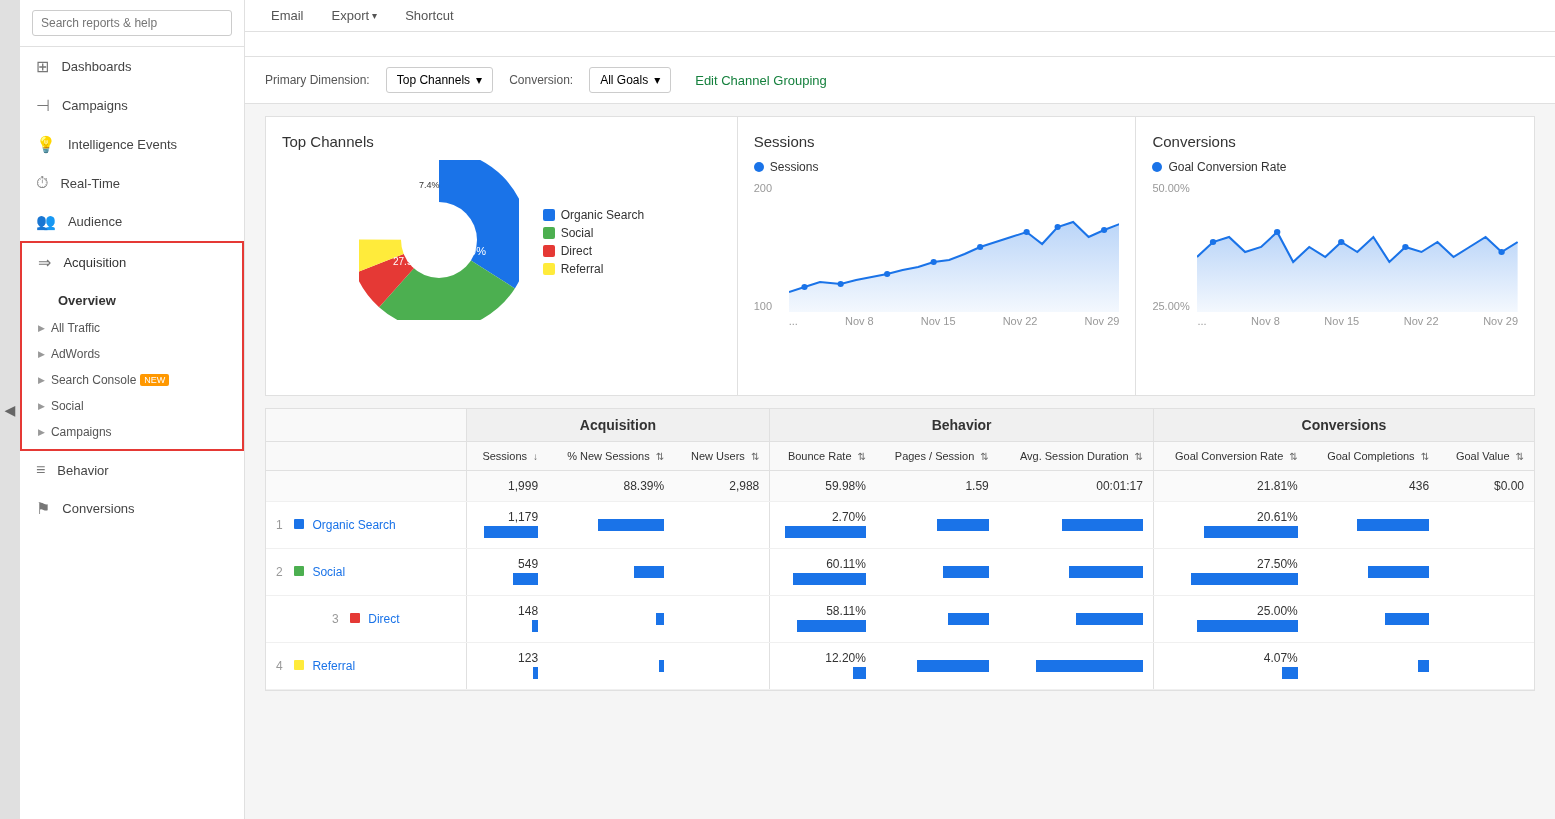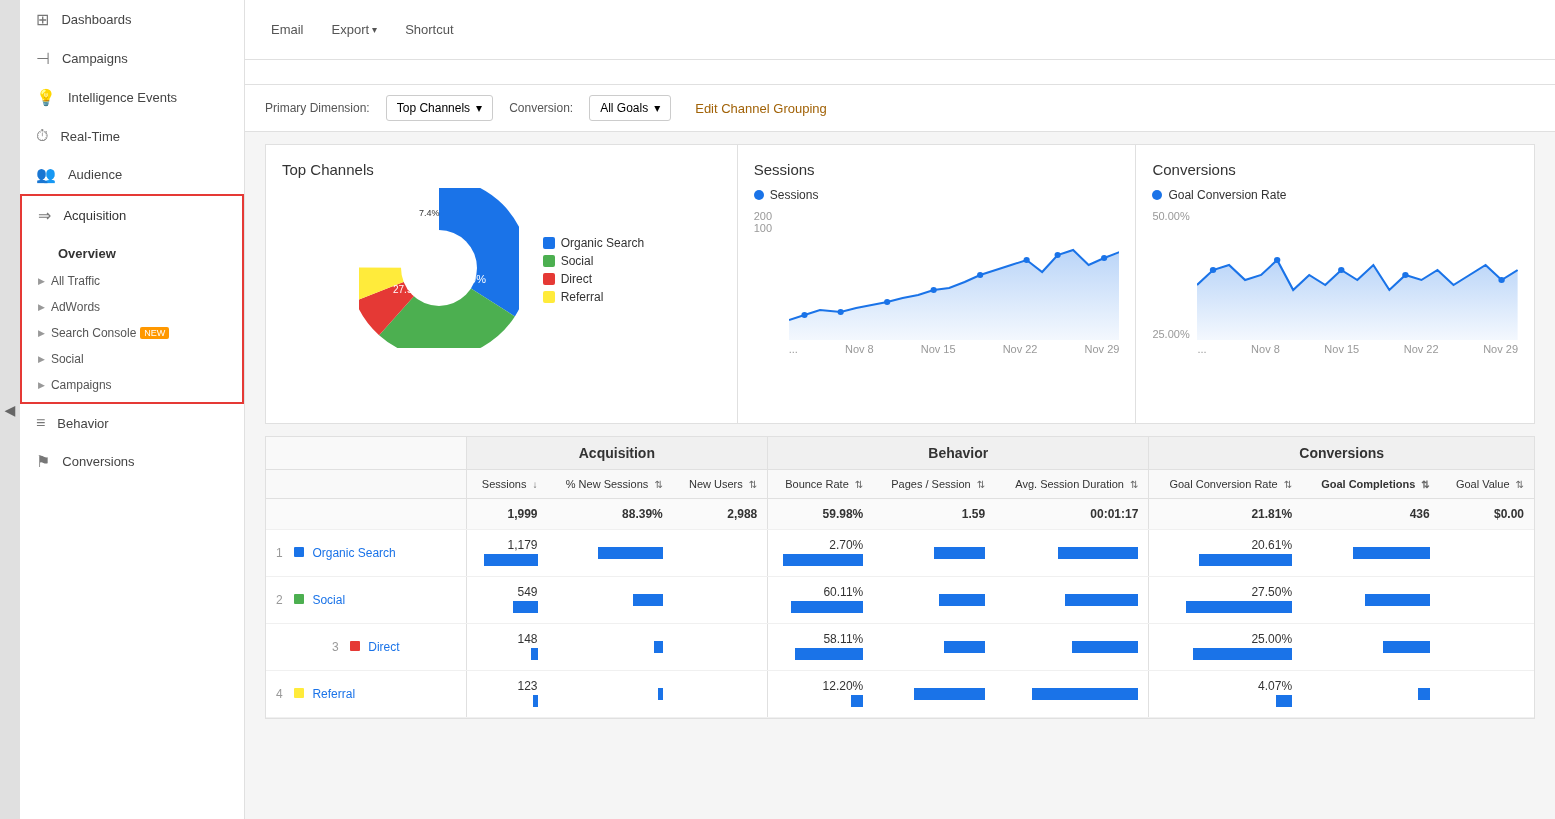--- a/index.html
+++ b/index.html
@@ -14,37 +14,37 @@
     .sidebar-item.selected-parent { color: #333; }
     .sidebar-sub { padding: 4px 0; }
     .sidebar-sub-item { padding: 7px 16px 7px 36px; cursor: pointer; color: #555; font-size: 13px; }
     .sidebar-sub-item.active { font-weight: bold; color: #333; }
     .sidebar-sub-sub-item { padding: 6px 16px; cursor: pointer; color: #555; font-size: 12px; display: flex; align-items: center; }
     .sidebar-sub-sub-item .triangle { margin-right: 6px; font-size: 9px; color: #999; }
     .new-badge { background: #ff9800; color: #fff; font-size: 9px; padding: 1px 4px; border-radius: 2px; margin-left: 4px; }
 
     
     #main { flex: 1; overflow-y: auto; background: #f5f5f5; }
-    .top-bar { background: #fff; border-bottom: 1px solid #e0e0e0; padding: 18px 20px; display: flex; align-items: center; gap: 16px; }
+    .top-bar { background: #fff; border-bottom: 1px solid #e0e0e0; padding: 4px 20px; display: flex; align-items: center; gap: 16px; }
     .top-bar-btn { font-size: 13px; color: #555; cursor: pointer; padding: 4px 6px; }
     .export-btn { display: flex; align-items: center; gap: 3px; }
     .export-btn .arrow { font-size: 10px; }
 
     
     .segment-bar { background: #fff; padding: 12px 20px; display: flex; gap: 20px; border-bottom: 1px solid #e0e0e0; }
     .segment-pill { display: flex; align-items: center; gap: 10px; background: #fff; border: 1px solid #e0e0e0; border-radius: 20px; padding: 6px 16px; }
     .segment-pill .circle { width: 28px; height: 28px; border-radius: 50%; border: 3px solid #1a73e8; }
     .add-segment { display: flex; align-items: center; gap: 10px; border: 1px dashed #ccc; border-radius: 20px; padding: 6px 16px; color: #777; cursor: pointer; }
     .add-segment .circle-empty { width: 28px; height: 28px; border-radius: 50%; border: 2px solid #ccc; }
 
     
     .dimension-bar { background: #fff; padding: 10px 20px; display: flex; align-items: center; gap: 16px; border-bottom: 1px solid #e0e0e0; }
     .dimension-label { font-size: 12px; color: #555; }
     .dropdown-btn { border: 1px solid #ccc; background: #fff; border-radius: 3px; padding: 5px 10px; font-size: 12px; cursor: pointer; display: flex; align-items: center; gap: 6px; }
-    .edit-link { color: #a16207; font-size: 13px; cursor: pointer; text-decoration: none; margin-left: 8px; }
+    .edit-link { color: #15803d; font-size: 13px; cursor: pointer; text-decoration: none; margin-left: 8px; }
 
     
     .charts-row { display: flex; gap: 0; margin: 12px 20px; }
     .chart-panel { background: #fff; border: 1px solid #e0e0e0; flex: 1; padding: 16px; min-height: 280px; }
     .chart-panel + .chart-panel { border-left: none; }
     .chart-title { font-size: 15px; font-weight: normal; color: #333; margin-bottom: 10px; }
     .chart-legend { display: flex; flex-direction: column; gap: 4px; font-size: 12px; }
     .legend-item { display: flex; align-items: center; gap: 6px; }
     .legend-dot { width: 12px; height: 12px; border-radius: 2px; }
     .pie-container { display: flex; align-items: center; gap: 24px; justify-content: center; margin-top: 10px; }
@@ -57,32 +57,35 @@
     table { width: 100%; border-collapse: collapse; font-size: 12px; }
     th { background: #f9f9f9; padding: 8px 10px; text-align: right; font-weight: normal; color: #333; border-bottom: 1px solid #e0e0e0; font-size: 11px; position: relative; }
     th.left { text-align: left; }
     th .sort-arrow { color: #666; font-size: 10px; margin-left: 3px; }
     td { padding: 8px 10px; border-bottom: 1px solid #f0f0f0; text-align: right; vertical-align: middle; }
     td.left { text-align: left; }
     .bar-cell { position: relative; height: 16px; }
     .bar-fill { height: 12px; background: #1a73e8; display: inline-block; margin-top: 2px; }
     .channel-link { color: #1a73e8; text-decoration: none; cursor: pointer; }
     .color-square { width: 10px; height: 10px; display: inline-block; margin-right: 5px; border-radius: 1px; }
-    .total-row td { font-weight: bold; background: #fafafa; }
+    .total-row td { font-weight: normal; background: #fafafa; }
     .row-num { color: #999; margin-right: 8px; }
 
     
     .collapse-btn { width: 20px; background: #e0e0e0; display: flex; align-items: center; justify-content: center; cursor: pointer; font-size: 14px; color: #666; flex-shrink: 0; }
   </style>
 </head>
 <body>
 
 <div class="collapse-btn">◀</div>
 
 <div id="sidebar">
+  <div class="sidebar-search">
+    <input type="text" placeholder="Search reports &amp; help" style="">
+  </div>
 
   <div class="sidebar-item">
     <span class="icon">⊞</span>
     <span>Dashboards</span>
   </div>
   <div class="sidebar-item">
     <span class="icon">⊣</span>
     <span>Campaigns</span>
   </div>
   <div class="sidebar-item">
@@ -210,21 +213,21 @@
       </div>
     </div>
 
     <div class="chart-panel">
       <div class="chart-title">Sessions</div>
       <div class="line-chart-legend">
         <div class="blue-dot"></div>
         <span>Sessions</span>
       </div>
       <div style="position:relative; height:150px; width:100%;">
-        <div style="position:absolute;left:0;top:0;bottom:20px;display:flex;flex-direction:column;justify-content:flex-start;font-size:11px;color:#999;">
+        <div style="position:absolute;left:0;top:0;bottom:20px;display:flex;flex-direction:column;justify-content:space-between;font-size:11px;color:#999;">
           <span>200</span>
           <span>100</span>
         </div>
         <svg width="100%" height="130" style="margin-left:35px;width:calc(100% - 35px);" viewBox="0 0 320 130" preserveAspectRatio="none">
           <defs>
             <linearGradient id="sessGrad" x1="0" y1="0" x2="0" y2="1">
               <stop offset="0%" stop-color="#1a73e8" stop-opacity="0.3"></stop>
               <stop offset="100%" stop-color="#1a73e8" stop-opacity="0.05"></stop>
             </linearGradient>
           </defs>
@@ -319,21 +322,21 @@
             <span class="sort-arrow">⇅</span>
           </th>
           <th style="cursor:pointer;border-right:1px solid #e0e0e0;">
             <span>Avg. Session Duration</span>
             <span class="sort-arrow">⇅</span>
           </th>
           <th style="cursor:pointer;">
             <span>Goal Conversion Rate</span>
             <span class="sort-arrow">⇅</span>
           </th>
-          <th style="cursor:pointer;font-weight:bold;">
+          <th style="cursor:pointer;">
             <span>Goal Completions</span>
             <span class="sort-arrow">⇅</span>
           </th>
           <th style="cursor:pointer;">
             <span>Goal Value</span>
             <span class="sort-arrow">⇅</span>
           </th>
         </tr>
       </thead>
       <tbody>

